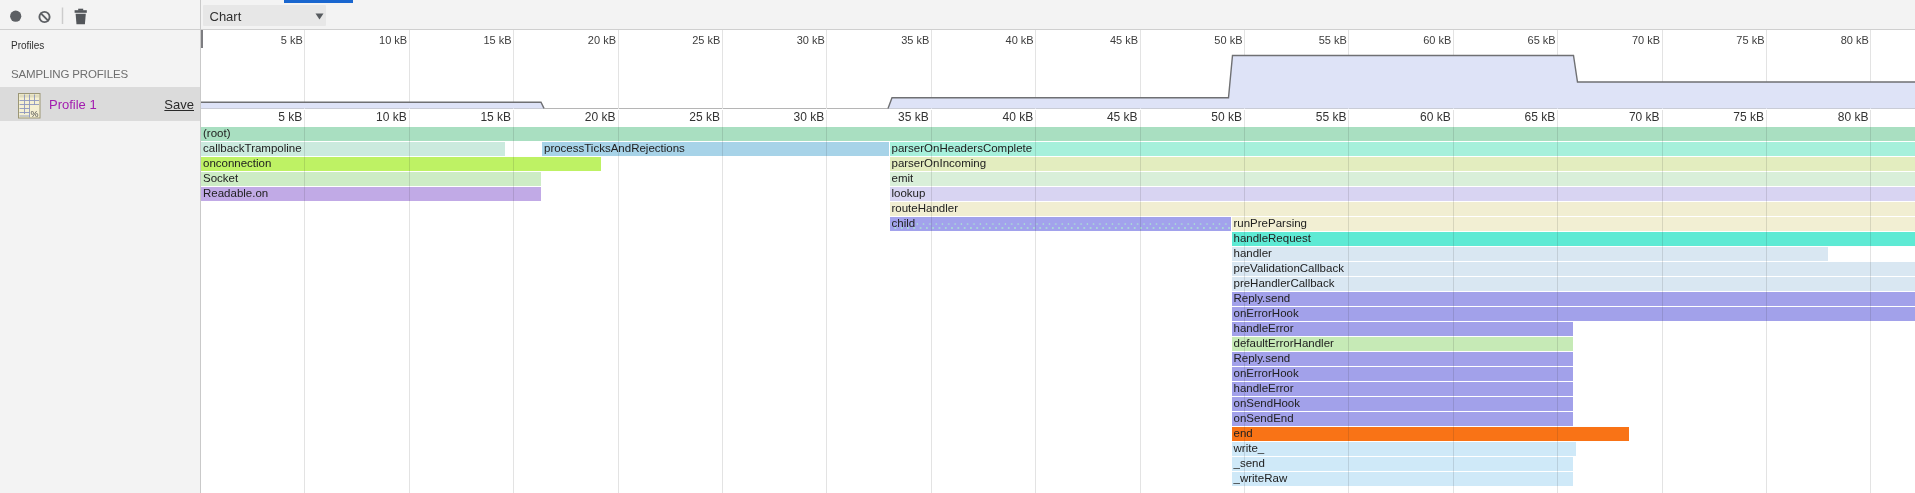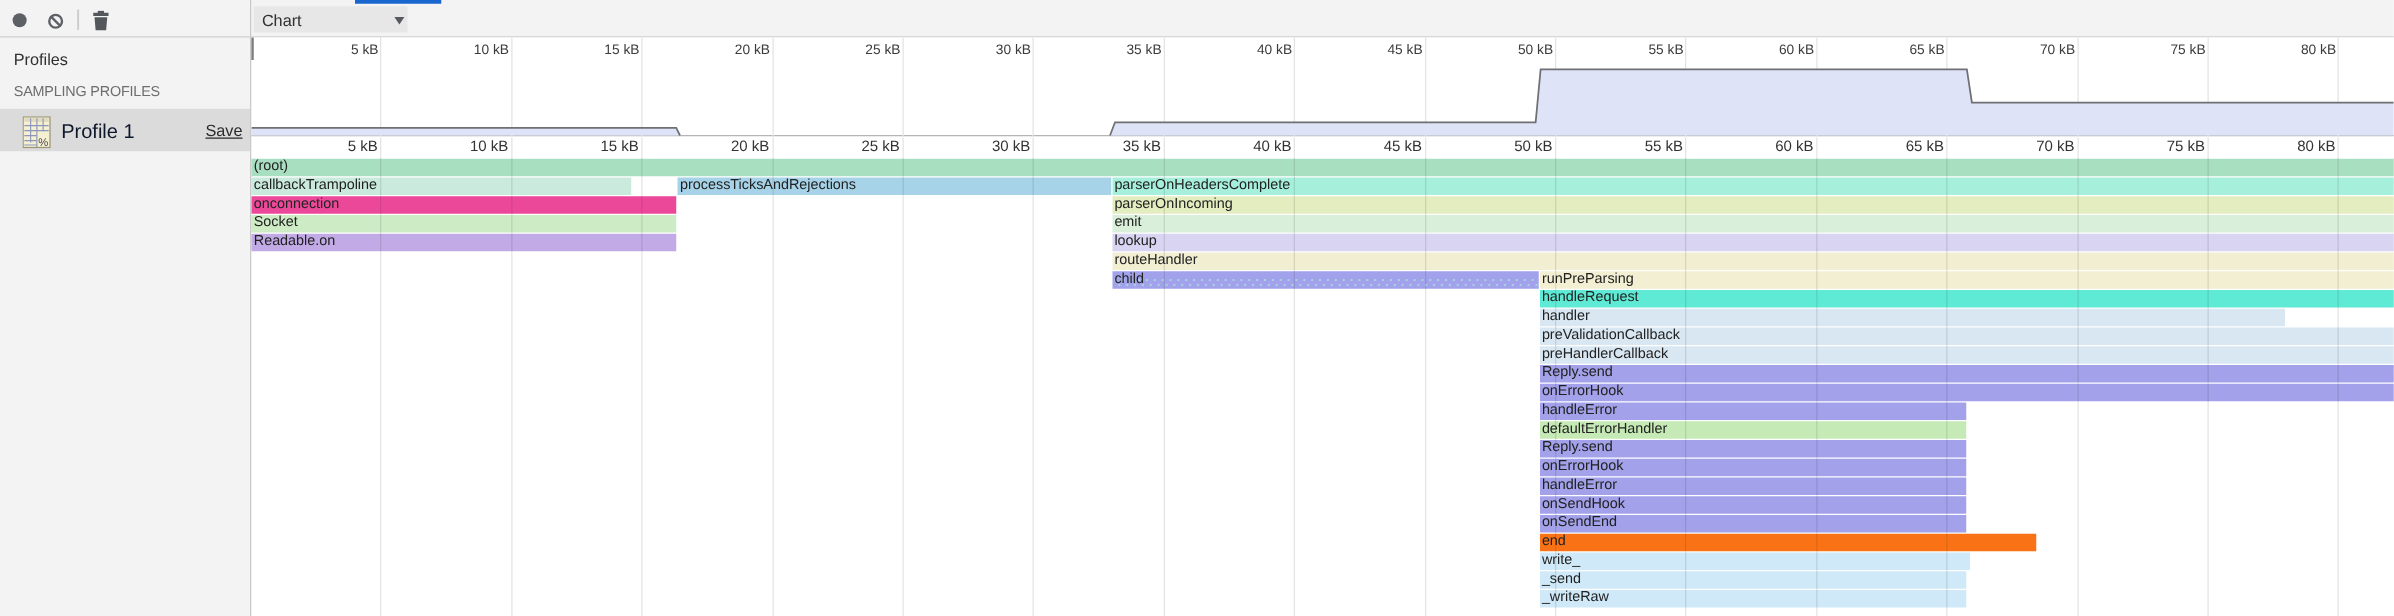--- a/index.html
+++ b/index.html
@@ -1,23 +1,23 @@
 <!DOCTYPE html>
 <html><head><meta charset="utf-8"><style>
 *{margin:0;padding:0;box-sizing:border-box}
 html,body{width:1915px;height:493px;overflow:hidden;background:#fff;
  font-family:"Liberation Sans",sans-serif;}
 .abs{position:absolute}
 #sidebar{position:absolute;left:0;top:0;width:201px;height:493px;background:#f3f3f3;border-right:1px solid #c9c9c9}
 #sbtoolbar{position:absolute;left:0;top:0;width:200px;height:30px;border-bottom:1px solid #cfcfcf;background:#f3f3f3}
 #maintoolbar{position:absolute;left:201px;top:0;width:1714px;height:30px;border-bottom:1px solid #cfcfcf;background:#f3f3f3}
-#profiles{position:absolute;left:11px;top:40px;font-size:13px;color:#303030}
+#profiles{position:absolute;left:11px;top:40px;font-size:10px;color:#303030}
 #sampling{position:absolute;left:11px;top:67.5px;font-size:11.5px;color:#6e6e6e;letter-spacing:-0.15px}
 #selrow{position:absolute;left:0;top:87px;width:200px;height:34px;background:#dbdbdb}
-#profname{position:absolute;left:49px;top:9.5px;font-size:16px;color:#0f172a}
+#profname{position:absolute;left:49px;top:9.5px;font-size:13px;color:#a21caf}
 #save{position:absolute;right:6px;top:9.5px;font-size:13px;color:#2a2a2a;text-decoration:underline}
 #chartsel{position:absolute;left:203px;top:5px;width:123px;height:21px;background:#e7e7e7;border-radius:1px}
 #chartsel span{position:absolute;left:6.5px;top:4px;font-size:13px;color:#303030}
 #blueline{position:absolute;left:283.5px;top:0;width:69.5px;height:2.5px;background:#1966cf}
 #overview{position:absolute;left:201px;top:30px;width:1714px;height:79px;background:#fff;border-bottom:1px solid #b5b5b5}
 #grip{position:absolute;left:-1px;top:0px;width:2.5px;height:18px;background:#7d7d81}
 .ogl{position:absolute;top:0;width:1px;height:79px;background:#e3e3e3}
 .olab{position:absolute;top:4px;font-size:11px;color:#3c3c3c;text-align:right;width:60px}
 .rlab{position:absolute;top:110px;font-size:12px;color:#333;text-align:right;width:70px}
 .fgl{position:absolute;top:110px;width:1px;height:383px;background:rgba(35,35,42,0.13)}
@@ -87,21 +87,21 @@
 <div class="rlab" style="left:1276.4px">55 kB</div>
 <div class="rlab" style="left:1380.8px">60 kB</div>
 <div class="rlab" style="left:1485.2px">65 kB</div>
 <div class="rlab" style="left:1589.6px">70 kB</div>
 <div class="rlab" style="left:1694.0px">75 kB</div>
 <div class="rlab" style="left:1798.4px">80 kB</div>
 <div class="bar" style="left:201.0px;top:127.0px;width:1714.0px;background-color:#a9dfc1"><span>(root)</span></div>
 <div class="bar" style="left:201.0px;top:142.0px;width:304px;background-color:#cbeade"><span>callbackTrampoline</span></div>
 <div class="bar" style="left:542.0px;top:142.0px;width:346.5px;background-color:#a7d3e8"><span>processTicksAndRejections</span></div>
 <div class="bar" style="left:889.5px;top:142.0px;width:1025.5px;background-color:#a6f0db"><span>parserOnHeadersComplete</span></div>
-<div class="bar" style="left:201.0px;top:157.0px;width:340.0px;background-color:#ec4899"><span>onconnection</span></div>
+<div class="bar" style="left:201.0px;top:157.0px;width:400px;background-color:#bef264"><span>onconnection</span></div>
 <div class="bar" style="left:889.5px;top:157.0px;width:1025.5px;background-color:#e3edbf"><span>parserOnIncoming</span></div>
 <div class="bar" style="left:201.0px;top:172.0px;width:340.0px;background-color:#cdecc5"><span>Socket</span></div>
 <div class="bar" style="left:889.5px;top:172.0px;width:1025.5px;background-color:#d9efd9"><span>emit</span></div>
 <div class="bar" style="left:201.0px;top:187.0px;width:340.0px;background-color:#c1aae6"><span>Readable.on</span></div>
 <div class="bar" style="left:889.5px;top:187.0px;width:1025.5px;background-color:#d8d4f2"><span>lookup</span></div>
 <div class="bar" style="left:889.5px;top:202.0px;width:1025.5px;background-color:#f1eed2"><span>routeHandler</span></div>
 <div class="bar dots" style="left:889.5px;top:217.0px;width:341.0px;background-color:#a2a2ec"><span>child</span></div>
 <div class="bar" style="left:1231.5px;top:217.0px;width:683.5px;background-color:#f2efd3"><span>runPreParsing</span></div>
 <div class="bar" style="left:1231.5px;top:232.0px;width:683.5px;background-color:#5eead4"><span>handleRequest</span></div>
 <div class="bar" style="left:1231.5px;top:247.0px;width:596px;background-color:#d9e7f2"><span>handler</span></div>

